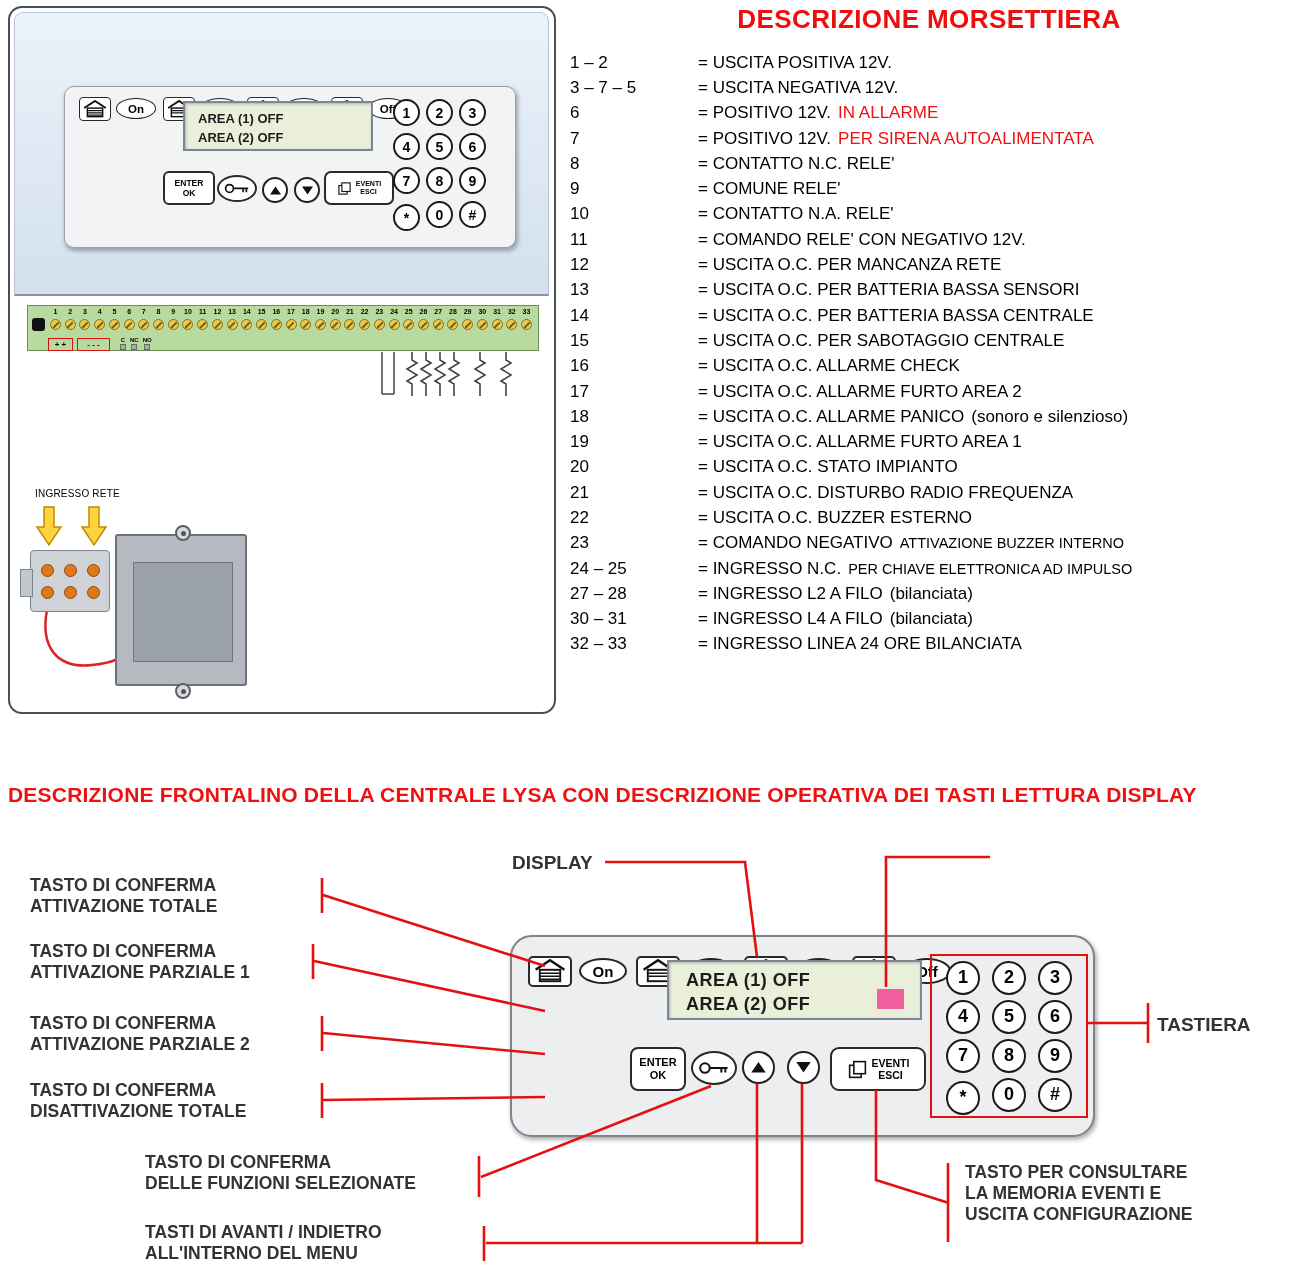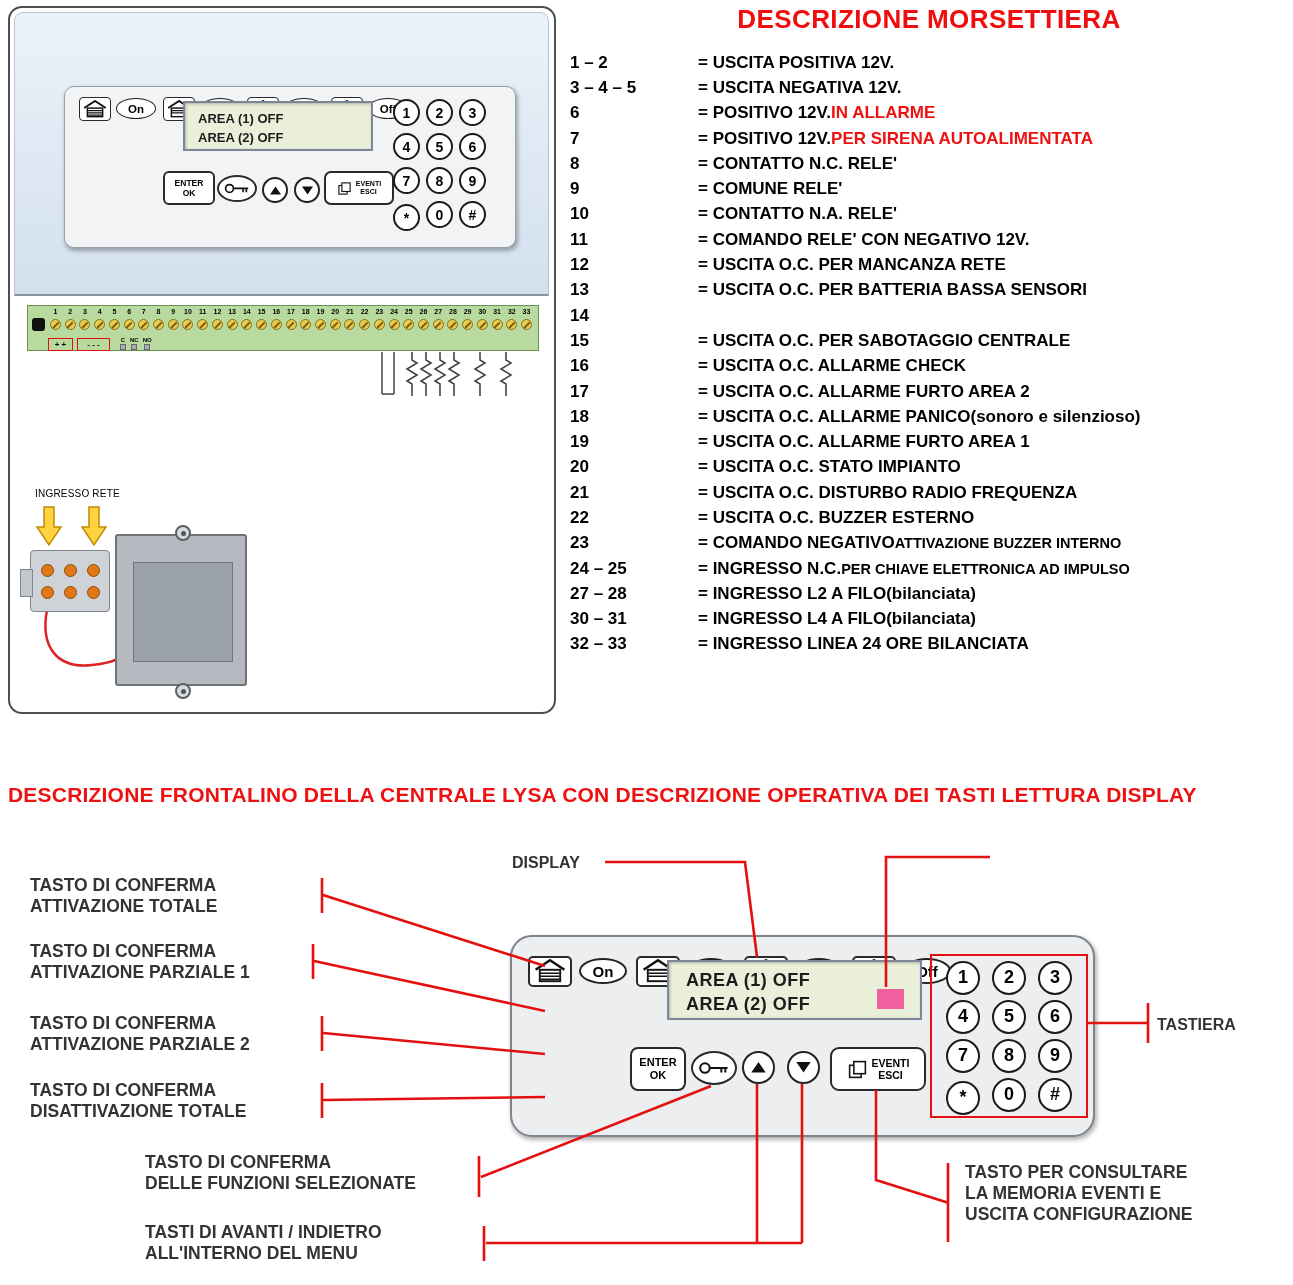--- a/index.html
+++ b/index.html
@@ -93,32 +93,32 @@
   .transformer{position:absolute;left:105px;top:526px;width:132px;height:152px;background:#b6bac0;border:2px solid #6d7278;border-radius:3px}
   .t-core{position:absolute;left:16px;top:26px;width:100px;height:100px;background:#9aa1a9;border:1px solid #70767c}
   .screw{position:absolute;width:16px;height:16px;border-radius:50%;background:#d7dadd;border:2px solid #5c6166}
   .screw::after{content:"";position:absolute;left:4px;top:4px;width:5px;height:5px;border-radius:50%;background:#555}
   .screw.top{left:58px;top:-11px}
   .screw.bottom{left:58px;top:147px}
 
   
   .m-title{position:absolute;left:570px;top:4px;width:718px;text-align:center;font-size:26px;font-weight:700;color:#f00d0d;letter-spacing:.4px}
   .m-rows{position:absolute;left:570px;top:50px}
-  .t-row{display:flex;align-items:center;height:25.3px;font-size:17px;font-weight:700;white-space:nowrap}
+  .t-row{display:flex;align-items:center;height:25.3px;font-size:17px;font-weight:400;white-space:nowrap}
   .t-num{width:128px;flex:none}
-  .t-extra{}
+  .t-extra{margin-left:7px}
   .t-extra.red{color:#ee1111}
   .t-extra.small{font-size:14.5px}
 
   
   .front-title{position:absolute;left:8px;top:783px;font-size:21px;font-weight:700;color:#ee1111;white-space:nowrap;letter-spacing:.2px}
 
   
   .callout{position:absolute;font-weight:700;color:#333;font-size:17.5px;line-height:21px;white-space:nowrap}
-  .callout.big{font-size:16px}
+  .callout.big{font-size:19px}
 
   
   .lines{position:absolute;left:0;top:0;pointer-events:none;z-index:50}
   .defs-holder{position:absolute;width:0;height:0;overflow:hidden}
 </style>
 </head>
 <body>
 
 <svg class="defs-holder" aria-hidden="true">
   <defs>
@@ -370,21 +370,21 @@
     </div>
   </div>
 
   <div class="m-title">DESCRIZIONE MORSETTIERA</div>
   <div class="m-rows" id="m-rows">
       <div class="t-row">
         <span class="t-num">1 – 2</span>
         <span class="t-desc"><span>= USCITA POSITIVA 12V.</span></span>
       </div>
       <div class="t-row">
-        <span class="t-num">3 – 4 – 5</span>
+        <span class="t-num">3 – 7 – 5</span>
         <span class="t-desc"><span>= USCITA NEGATIVA 12V.</span></span>
       </div>
       <div class="t-row">
         <span class="t-num">6</span>
         <span class="t-desc"><span>= POSITIVO 12V.</span><span class="t-extra red">IN ALLARME</span></span>
       </div>
       <div class="t-row">
         <span class="t-num">7</span>
         <span class="t-desc"><span>= POSITIVO 12V.</span><span class="t-extra red">PER SIRENA AUTOALIMENTATA</span></span>
       </div>
@@ -407,20 +407,21 @@
       <div class="t-row">
         <span class="t-num">12</span>
         <span class="t-desc"><span>= USCITA O.C. PER MANCANZA RETE</span></span>
       </div>
       <div class="t-row">
         <span class="t-num">13</span>
         <span class="t-desc"><span>= USCITA O.C. PER BATTERIA BASSA SENSORI</span></span>
       </div>
       <div class="t-row">
         <span class="t-num">14</span>
+        <span class="t-desc"><span>= USCITA O.C. PER BATTERIA BASSA CENTRALE</span></span>
       </div>
       <div class="t-row">
         <span class="t-num">15</span>
         <span class="t-desc"><span>= USCITA O.C. PER SABOTAGGIO CENTRALE</span></span>
       </div>
       <div class="t-row">
         <span class="t-num">16</span>
         <span class="t-desc"><span>= USCITA O.C. ALLARME CHECK</span></span>
       </div>
       <div class="t-row">

